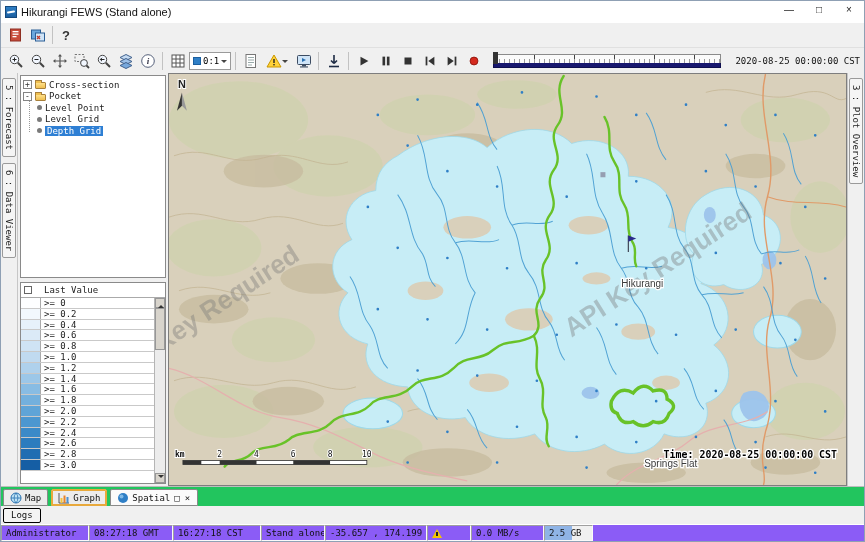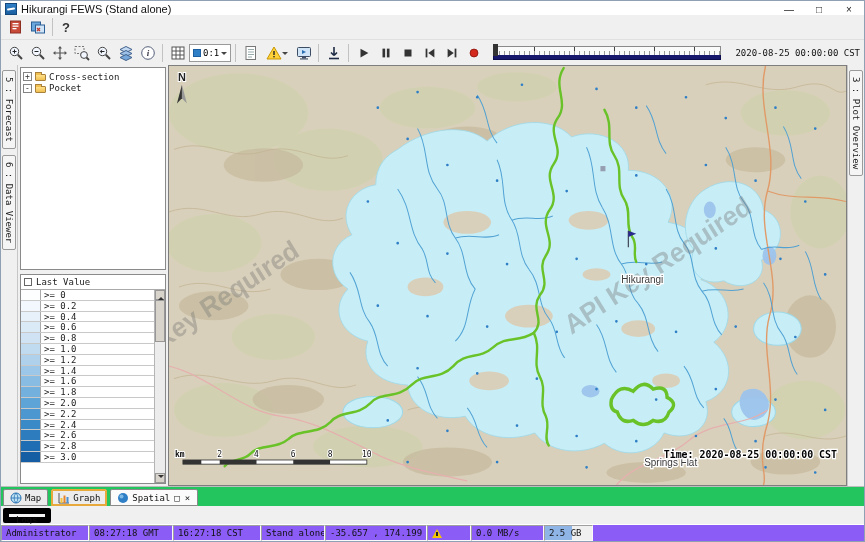--- a/index.html
+++ b/index.html
@@ -1,21 +1,21 @@
 <!DOCTYPE html>
 <html><head>
 <meta charset="utf-8">
 <style>
   * { margin:0; padding:0; box-sizing:border-box; }
   html,body { width:865px; height:542px; overflow:hidden; }
   body { font-family:"Liberation Sans", sans-serif; background:#f0f0f0; }
   .window { width:865px; height:542px; border:1px solid #8fa0b4; display:flex; flex-direction:column; background:#f0f0f0; }
 
   
-  .titlebar { height:14px; background:#fff; display:flex; align-items:flex-end; padding-left:4px; gap:4px; flex:none; }
+  .titlebar { height:22px; background:#fff; display:flex; align-items:center; padding-left:4px; gap:4px; flex:none; }
   .appicon { width:12px; height:12px; background:linear-gradient(#2f7fc6,#1b5fa0); border:1px solid #14487c; position:relative; flex:none; }
   .appicon::after { content:""; position:absolute; left:1px; right:1px; top:4px; height:2px; background:#fff; border-radius:2px; transform:rotate(-8deg); }
   .title-text { font-size:11px; color:#111; }
   .wincontrols { margin-left:auto; display:flex; height:100%; }
   .wbtn { width:30px; text-align:center; font-size:10px; line-height:18px; color:#222; }
 
   
   .menubar { height:17px; display:flex; align-items:center; font-size:11px; color:#111; flex:none; border-bottom:1px solid #e6e6e6; }
   .menu-item { padding:0 8px; line-height:16px; }
 
@@ -52,21 +52,21 @@
   .texp { width:9px; height:9px; border:1px solid #848484; background:#fff; font:8px/8px "DejaVu Sans Mono", monospace; text-align:center; color:#333; flex:none; }
   .tfolder { position:relative; width:11px; height:7px; background:linear-gradient(#ffe08a,#f0c050); border:1px solid #a9813c; border-radius:1px; margin-top:2px; flex:none; }
   .tfolder::before { content:""; position:absolute; top:-3px; left:-1px; width:5px; height:2px; background:#f0c050; border:1px solid #a9813c; border-bottom:none; }
   .tdot { width:5px; height:5px; border-radius:50%; background:#7a7a7a; flex:none; }
   .tkids { position:relative; padding-left:14px; }
   .tkids::before { content:""; position:absolute; left:6px; top:-1px; bottom:5px; border-left:1px dotted #999; }
   .tlabel { white-space:nowrap; }
   .tlabel.selected { background:#2e7fd4; color:#fff; padding:0 2px; }
 
   .legend { background:#fff; border:1px solid #8a8a8a; flex:1; display:flex; flex-direction:column; font:9px "DejaVu Sans Mono", monospace; color:#222; min-height:0; }
-  .lheader { display:flex; align-items:center; gap:4px; padding:2px 3px; flex:none; }
+  .lheader { display:flex; align-items:center; gap:12px; padding:2px 3px; flex:none; }
   .lcheck { width:8px; height:8px; border:1px solid #666; background:#fff; flex:none; }
   .llist { flex:1; display:flex; border-top:1px solid #aaa; min-height:0; }
   .lrows { flex:1; overflow:hidden; }
   .lrow { display:flex; height:10.8px; border-bottom:1px solid #c9c9c9; align-items:stretch; }
   .lswatch { width:20px; border-right:1px solid #aaa; flex:none; }
   .llabel { padding-left:3px; line-height:10px; white-space:nowrap; }
   .lscroll { width:11px; background:#ececec; border-left:1px solid #b5b5b5; display:flex; flex-direction:column; flex:none; }
   .sarrow { width:10px; height:10px; background:#d8d4cc; border:1px solid #979797; position:relative; flex:none; }
   .sarrow::after { content:""; position:absolute; left:2px; border:3px solid transparent; }
   .sarrow.up::after { top:3px; border-bottom-color:#333; }
@@ -78,21 +78,21 @@
   .map svg { display:block; width:100%; height:100%; }
 
   
   .btabs { height:20px; background:#22c55e; border-top:1px solid #bdbdbd; display:flex; align-items:flex-end; gap:3px; padding:1px 2px 0 2px; flex:none; }
   .btab { display:flex; align-items:center; gap:3px; border:1px solid #8a8a8a; background:#ececec; padding:1px 6px; font:9px "DejaVu Sans Mono", monospace; height:17px; border-radius:2px 2px 0 0; color:#111; }
   .btab.highlight { border-color:#e8a93c; box-shadow:0 0 0 1px #e8a93c inset; }
   .btab.active { background:#fbfbfb; }
   .tab-ctl { font:9px "DejaVu Sans Mono", monospace; padding:0 1px; color:#222; }
 
   .logsrow { height:18px; background:#f0f0f0; display:flex; align-items:center; padding-left:2px; flex:none; }
-  .logsbtn { font:9px "DejaVu Sans Mono", monospace; border:6px solid #000000; background:#f4f4f4; padding:0 7px; height:15px; line-height:13px; border-radius:2px; color:#111; }
+  .logsbtn { font:9px "DejaVu Sans Mono", monospace; border:1px solid #000000; background:#f4f4f4; padding:0 7px; height:15px; line-height:13px; border-radius:2px; color:#111; }
 
   
   .status { height:17px; display:flex; background:#8b5cf6; border-top:1px solid #fff; flex:none; }
   .seg { border:1px solid; border-color:#9f9f9f #fafafa #fafafa #9f9f9f; padding:0 4px; font:9px/14px "DejaVu Sans Mono", monospace; white-space:nowrap; overflow:hidden; color:#111; flex:none; display:flex; align-items:center; gap:3px; }
   .warn-mini { width:0; height:0; border-left:5px solid transparent; border-right:5px solid transparent; border-bottom:9px solid #f5c400; position:relative; flex:none; }
   .warn-mini::after { content:""; position:absolute; left:-0.7px; top:3px; width:1.5px; height:4px; background:#222; }
   .seg-mem { background:linear-gradient(to right,#8fb4e6 0 58%, #f0f0f0 58%); }
 </style>
 </head>
 <body>
@@ -273,20 +273,34 @@
       <div class="tree">
         <div class="trow">
           <span class="texp">+</span>
           <span class="tfolder"></span>
           <span class="tlabel">Cross-section</span>
         </div>
         <div class="trow">
           <span class="texp">-</span>
           <span class="tfolder"></span>
           <span class="tlabel">Pocket</span>
+        </div>
+        <div class="tkids">
+          <div class="trow">
+            <span class="tdot"></span>
+            <span class="tlabel">Level Point</span>
+          </div>
+          <div class="trow">
+            <span class="tdot"></span>
+            <span class="tlabel">Level Grid</span>
+          </div>
+          <div class="trow">
+            <span class="tdot"></span>
+            <span class="tlabel selected">Depth Grid</span>
+          </div>
         </div>
       </div>
 
       <div class="legend">
         <div class="lheader">
           <span class="lcheck"></span>
           <span>Last Value</span>
         </div>
         <div class="llist">
           <div class="lrows">

